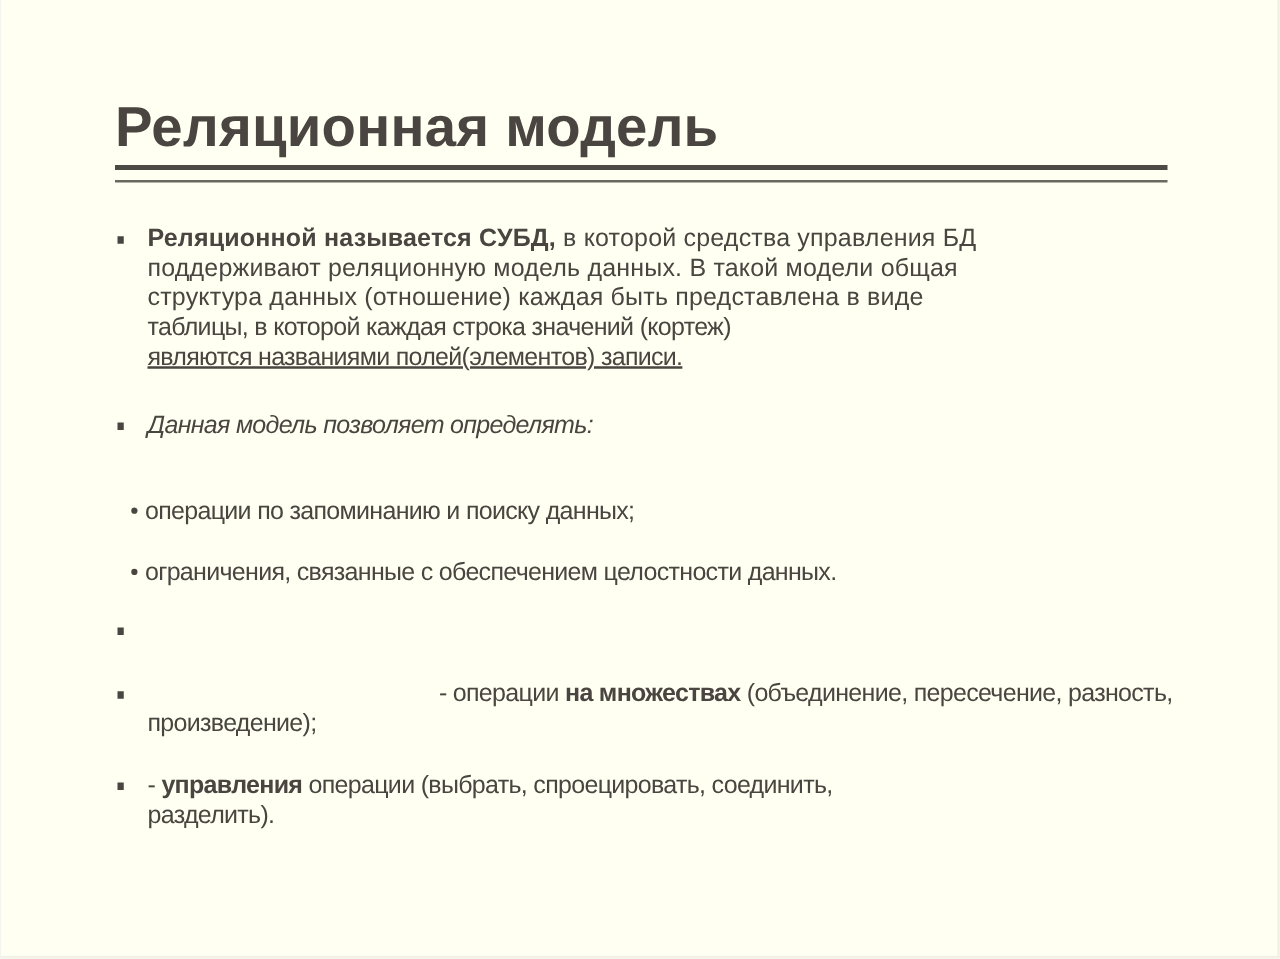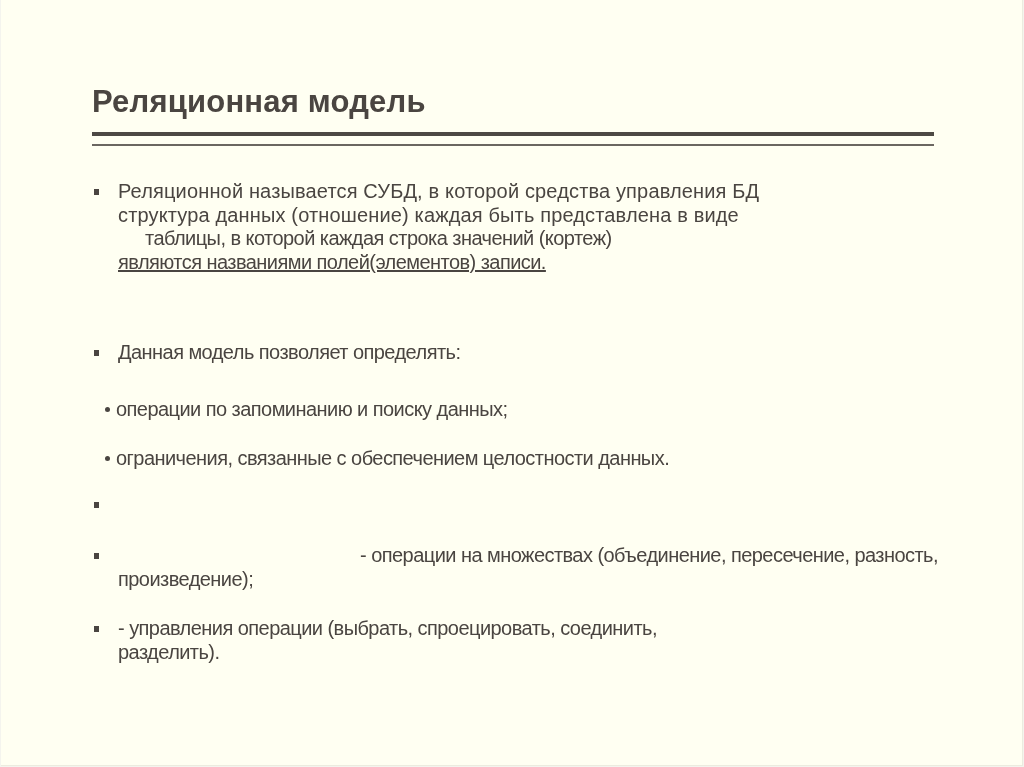--- a/index.html
+++ b/index.html
@@ -21,21 +21,21 @@
       width: 1021px;
       height: 765px;
       background: #fffff2;
       border-right: 1px solid #ececdf;
       border-bottom: 1px solid #ececdf;
     }
     .title {
       position: absolute;
       left: 91px;
       top: 80px;
-      font-size: 31px;
+      font-size: 45px;
       font-weight: bold;
       color: #4a4541;
       letter-spacing: 0.2px;
       line-height: 44px;
       white-space: nowrap;
     }
     .rule-thick {
       position: absolute;
       left: 91px;
       top: 132px;
@@ -53,21 +53,21 @@
     }
     .item {
       position: absolute;
       left: 117px;
       width: 820px;
       font-size: 20px;
       line-height: 23.7px;
       color: #4a4541;
     }
     .item b {
-      font-weight: normal;
+      font-weight: bold;
       color: #4a4541;
     }
     .sq-bullet {
       position: absolute;
       left: -24px;
       top: 9px;
       width: 5px;
       height: 6px;
       background: #4a4541;
     }
@@ -98,26 +98,27 @@
 
 <div class="slide">
 
   <div class="title">Реляционная модель</div>
   <div class="rule-thick"></div>
   <div class="rule-thin"></div>
 
   <div class="item wide" style="top:180px;">
     <span class="sq-bullet"></span>
     <div style="white-space:nowrap;"><b>Реляционной называется СУБД,</b><span> в которой средства управления БД</span></div>
+    <div style="white-space:nowrap;">поддерживают реляционную модель данных. В такой модели общая</div>
     <div style="white-space:nowrap;">структура данных (отношение) каждая быть представлена в виде</div>
-    <div class="narrow" style="white-space:nowrap;margin-left:27px;">таблицы, в которой каждая строка значений (кортеж)</div>
+    <div class="narrow" style="white-space:nowrap;">таблицы, в которой каждая строка значений (кортеж)</div>
     <div class="narrow" style="white-space:nowrap;text-decoration:underline;">являются названиями полей(элементов) записи.</div>
   </div>
 
-  <div class="item narrow" style="top:341px;">
+  <div class="item narrow" style="top:329px;font-style:italic;">
     <span class="sq-bullet"></span>
     <span>Данная модель позволяет определять:</span>
   </div>
 
   <div class="sub-item narrow" style="top:397px;">
     <span class="dot-bullet"></span><span>операции по запоминанию и поиску данных;</span>
   </div>
 
   <div class="sub-item narrow" style="top:446px;">
     <span class="dot-bullet"></span><span>ограничения, связанные с обеспечением целостности данных.</span>

